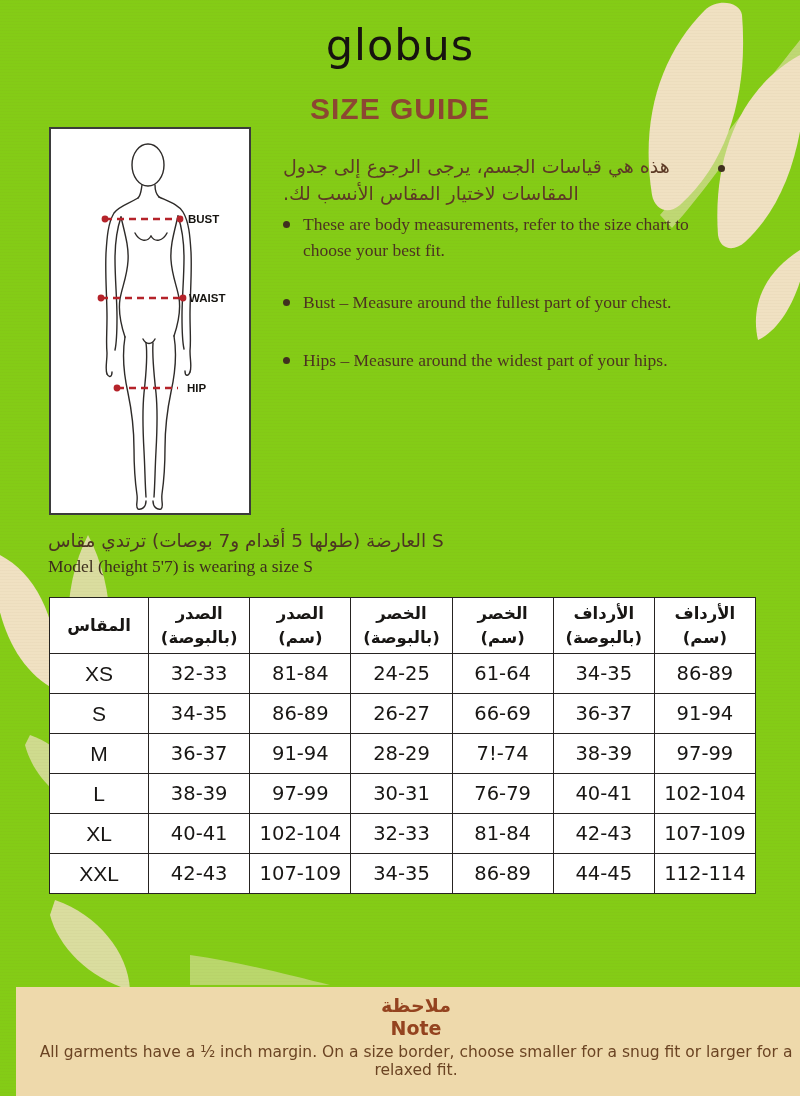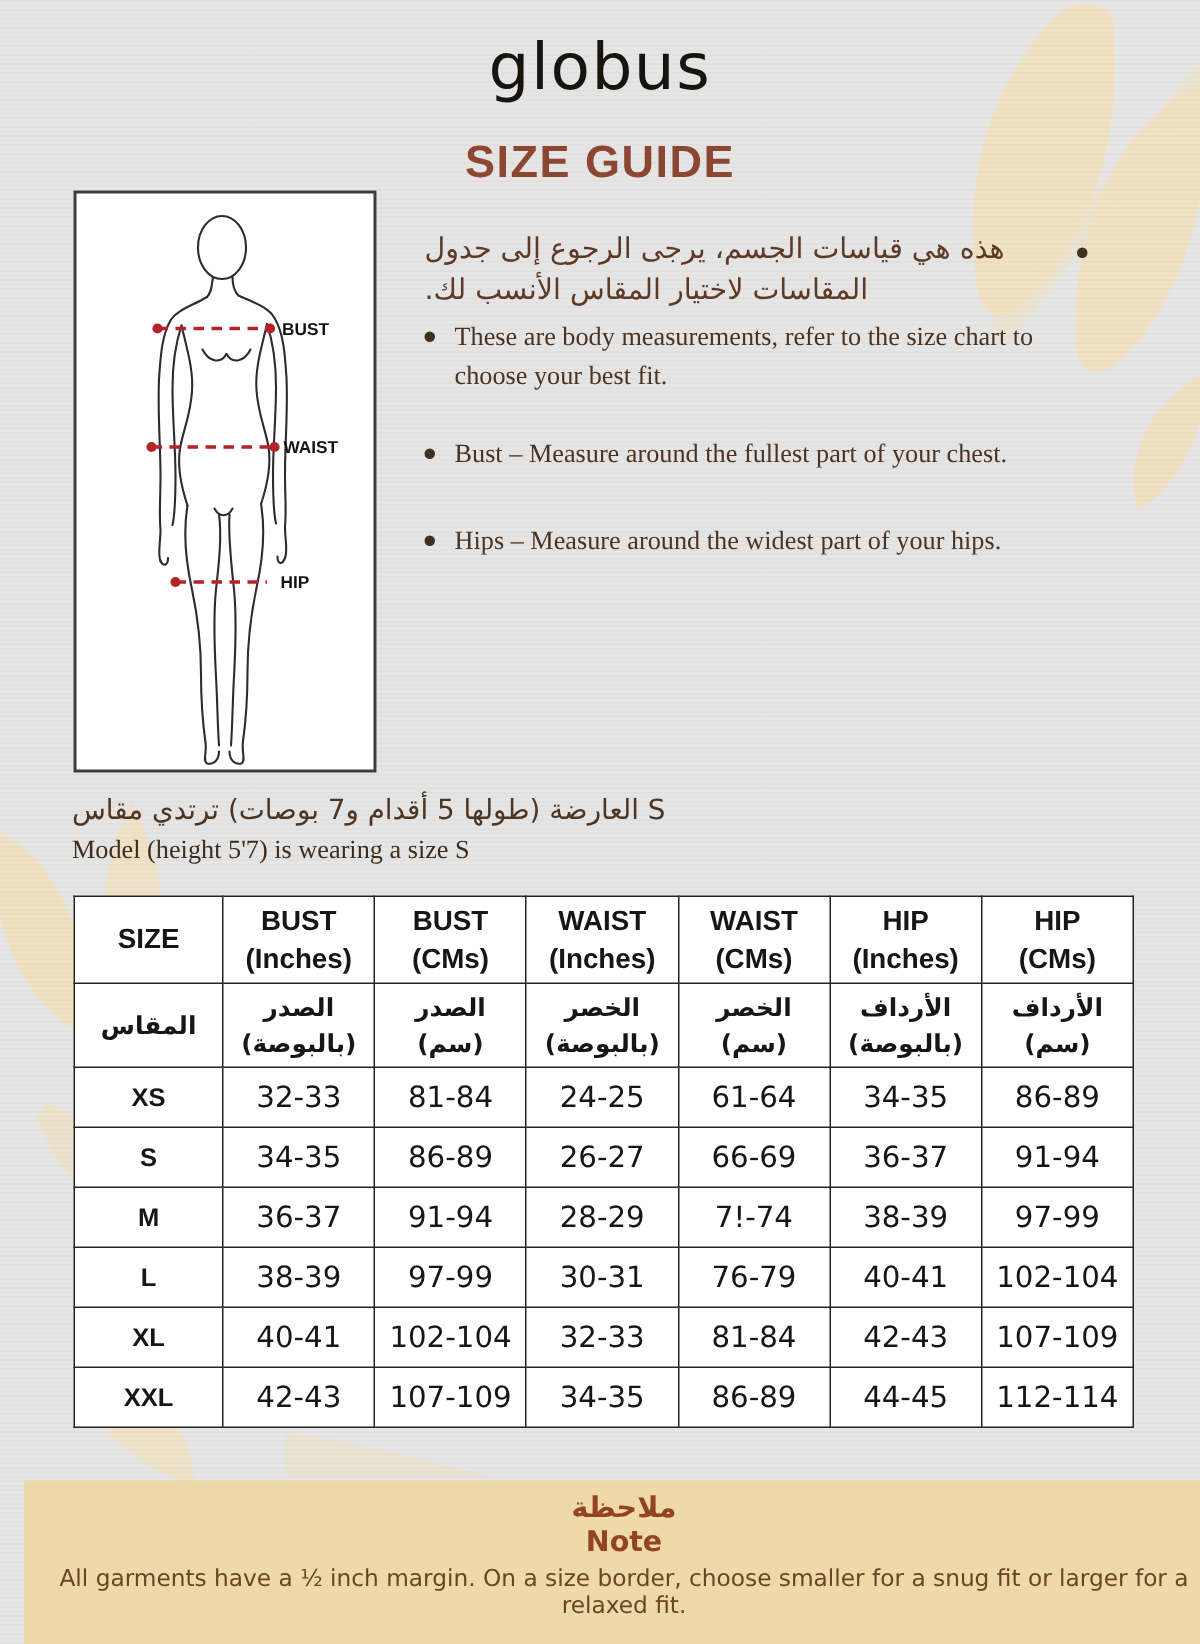--- a/index.html
+++ b/index.html
@@ -1,18 +1,18 @@
 <!DOCTYPE html>
 <html lang="en"><head>
 <meta charset="utf-8">
 <style>
   html,body{margin:0;padding:0;}
   .page{
     position:relative; width:800px; height:1096px; overflow:hidden;
-    background:#e5e5e5;
+    background:#84cc16;
     font-family:"DejaVu Sans", sans-serif;
     color:#5d3a26;
   }
   .page::after{ 
     content:""; position:absolute; inset:0; pointer-events:none;
     background:repeating-linear-gradient(0deg, rgba(120,90,50,0.03) 0 1px, transparent 1px 3px);
   }
   .leaves{position:absolute; inset:0; z-index:0;}
   .content{position:absolute; inset:0; z-index:1;}
 
@@ -54,21 +54,21 @@
   .size-table th, .size-table td{
     border:1.6px solid #262321; text-align:center; vertical-align:middle;
     color:#181614; padding:0 2px; box-sizing:border-box;}
   .size-table col.c0{width:99px;}
   .size-table col.cn{width:101px;}
   .hdr-en th{height:58px; font-size:18.5px; font-weight:bold; line-height:1.35;
     white-space:pre-line; font-family:"Liberation Sans", sans-serif;}
   .hdr-ar th{height:56px; font-size:16.5px; font-weight:bold; line-height:1.4;
     white-space:pre-line; direction:rtl;}
   .size-table tbody td{height:40px; font-size:19.5px;}
-  .size-table tbody td.c-size{font-weight:bold; font-size:17px;
+  .size-table tbody td.c-size{font-weight:normal; font-size:21px;
     font-family:"Liberation Sans", sans-serif;}
 
   
   .note{position:absolute; left:16px; top:987px; width:800px; height:109px;
     background:#eed9ab; text-align:center;}
   .note-title{font-weight:bold; font-size:19px; color:#94431f; line-height:1.2;}
   .note-title.ar{margin-top:7px; direction:rtl;}
   .note-body-ar{margin-top:5px; font-size:16.5px; color:#6b4423; direction:rtl;}
   .note-body-en{margin-top:3px; font-size:15.5px; color:#6b4423;}
 
@@ -174,35 +174,20 @@
       <colgroup>
         <col class="c0">
           <col class="cn">
           <col class="cn">
           <col class="cn">
           <col class="cn">
           <col class="cn">
           <col class="cn">
       </colgroup>
       <thead>
-        <tr class="hdr-en">
-          <th>SIZE</th>
-          <th>BUST
-(Inches)</th>
-          <th>BUST
-(CMs)</th>
-          <th>WAIST
-(Inches)</th>
-          <th>WAIST
-(CMs)</th>
-          <th>HIP
-(Inches)</th>
-          <th>HIP
-(CMs)</th>
-        </tr>
         <tr class="hdr-ar">
           <th>المقاس</th>
           <th>الصدر
 (بالبوصة)</th>
           <th>الصدر (سم)</th>
           <th>الخصر
 (بالبوصة)</th>
           <th>الخصر (سم)</th>
           <th>الأرداف
 (بالبوصة)</th>

